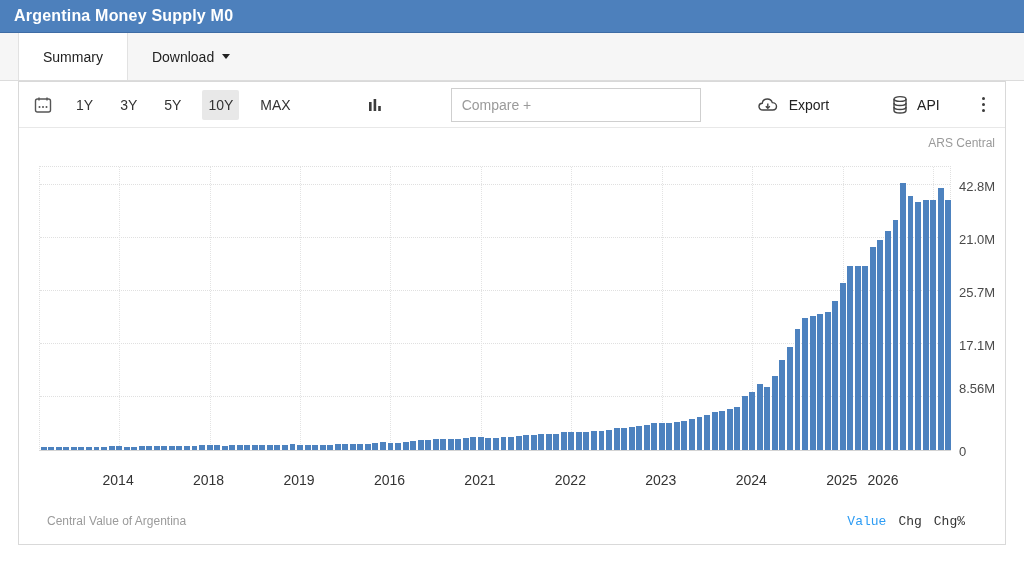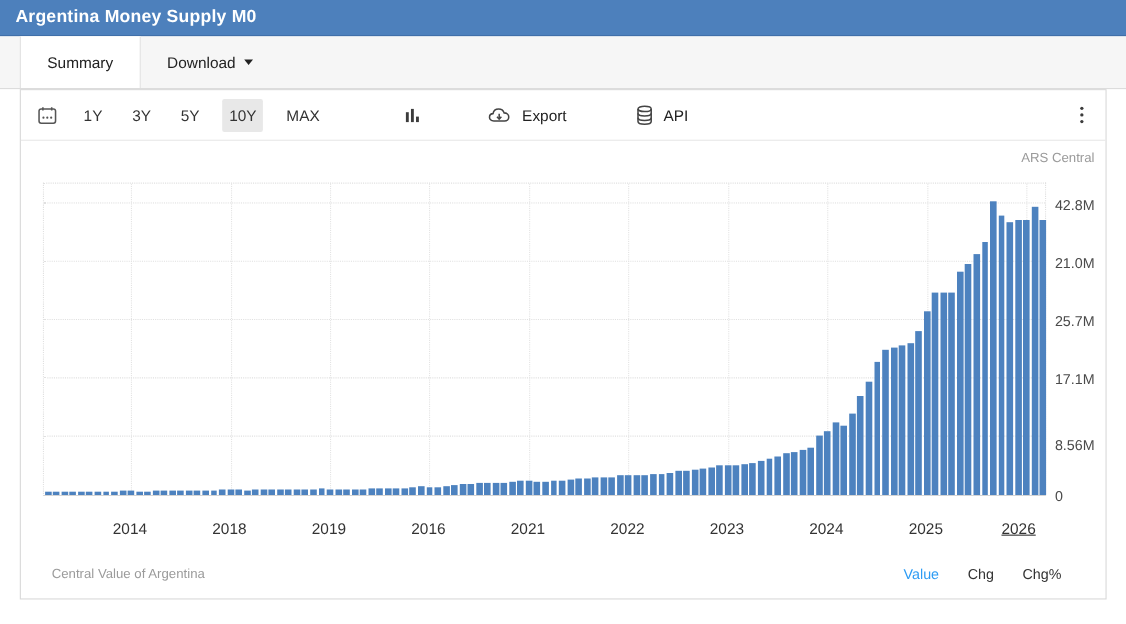--- a/index.html
+++ b/index.html
@@ -42,21 +42,21 @@
   .hgrid { position:absolute; left:0; width:100%; height:0; border-top:1px dotted #e0e0e0; }
   .vgrid { position:absolute; top:0; height:100%; width:0; border-left:1px dotted #e3e3e3; }
   .bar { position:absolute; bottom:0; background:#4d82bf; }
   .ylabels { position:absolute; left:940px; top:38px; width:48px; height:285px; }
   .ytick { position:absolute; left:0; transform:translateY(50%); bottom:0; font-size:13px; color:#4a4a4a; white-space:nowrap; }
   .xtick { position:absolute; top:344px; transform:translateX(-50%); font-size:14px; color:#333; }
 
   
   .chart-foot { position:absolute; left:0; right:0; bottom:14px; height:18px; display:flex; align-items:center; padding:0 40px 0 28px; }
   .source { font-size:12px; color:#9b9b9b; }
-  .modes { margin-left:auto; display:flex; gap:26px; }
+  .modes { margin-left:auto; display:flex; gap:12px;font-family:Liberation Mono, monospace; }
   .mode { font-size:13px; color:#333; cursor:pointer; }
   .mode.active { color:#2d9cf4; }
 
   svg { display:block; }
 </style>
 </head>
 <body>
 
 <div class="page">
 
@@ -94,20 +94,21 @@
       <div class="range-btn">MAX</div>
 
       <div class="tb-icon charttype">
         <svg width="16" height="16" viewBox="0 0 16 16">
           <rect x="2" y="5" width="2.6" height="9" fill="#3c3c3c"></rect>
           <rect x="6.6" y="2" width="2.6" height="12" fill="#3c3c3c"></rect>
           <rect x="11.2" y="9" width="2.6" height="5" fill="#3c3c3c"></rect>
         </svg>
       </div>
 
+      <input class="compare" type="text" placeholder="Compare +" style="">
 
       <div class="tb-action act-export">
         <span>
           <svg width="24" height="18" viewBox="0 0 24 18">
             <path d="M6 14 C3.2 14 2 12.2 2 10.5 C2 8.7 3.4 7.4 5.2 7.3 C5.6 4.8 7.7 3 10.3 3 C12.6 3 14.6 4.4 15.3 6.6 C17.6 6.6 19.5 8.2 19.5 10.3 C19.5 12.4 17.9 14 15.7 14 Z" fill="none" stroke="#444" stroke-width="1.4"></path>
             <line x1="10.8" y1="7.5" x2="10.8" y2="12" stroke="#444" stroke-width="1.4"></line>
             <path d="M8.8 10.2 L10.8 12.3 L12.8 10.2" fill="none" stroke="#444" stroke-width="1.4"></path>
           </svg>
         </span>
         <span>Export</span>
@@ -267,37 +268,37 @@
           <div class="bar" title="2025-09: 43.1M" style="left: 860.04px; width: 5.93719px; height: 267.033px; background: rgb(77, 130, 191);"></div>
           <div class="bar" title="2025-10: 41M" style="left: 867.577px; width: 5.93719px; height: 254.022px; background: rgb(77, 130, 191);"></div>
           <div class="bar" title="2025-11: 40.1M" style="left: 875.114px; width: 5.93719px; height: 248.446px; background: rgb(77, 130, 191);"></div>
           <div class="bar" title="2025-12: 40.4M" style="left: 882.651px; width: 5.93719px; height: 250.304px; background: rgb(77, 130, 191);"></div>
           <div class="bar" title="2026-01: 40.4M" style="left: 890.188px; width: 5.93719px; height: 250.304px; background: rgb(77, 130, 191);"></div>
           <div class="bar" title="2026-02: 42.3M" style="left: 897.726px; width: 5.93719px; height: 262.076px; background: rgb(77, 130, 191);"></div>
           <div class="bar" title="2026-03: 40.4M" style="left: 905.263px; width: 5.93719px; height: 250.304px; background: rgb(77, 130, 191);"></div>
         </div>
       <div class="ylabels" id="ylabels">
           <div class="ytick" style="bottom: 0px;">0</div>
-          <div class="ytick" style="bottom: 46px;">8.56M</div>
+          <div class="ytick" style="bottom: 63px;">8.56M</div>
           <div class="ytick" style="bottom: 105.946px;">17.1M</div>
           <div class="ytick" style="bottom: 159.228px;">25.7M</div>
           <div class="ytick" style="bottom: 211.891px;">21.0M</div>
           <div class="ytick" style="bottom: 265.174px;">42.8M</div>
         </div>
       <div id="xlabels">
           <div class="xtick" style="left: 99.1405px;">2014</div>
           <div class="xtick" style="left: 189.587px;">2018</div>
           <div class="xtick" style="left: 280.033px;">2019</div>
           <div class="xtick" style="left: 370.479px;">2016</div>
           <div class="xtick" style="left: 460.926px;">2021</div>
           <div class="xtick" style="left: 551.372px;">2022</div>
           <div class="xtick" style="left: 641.818px;">2023</div>
           <div class="xtick" style="left: 732.264px;">2024</div>
           <div class="xtick" style="left: 822.711px;">2025</div>
-          <div class="xtick" style="left: 907px; text-decoration: underline;">2026</div>
+          <div class="xtick" style="left: 864px;">2026</div>
         </div>
 
       <div class="chart-foot">
         <span class="source">Central Value of Argentina</span>
         <div class="modes">
           <span class="mode active">Value</span>
           <span class="mode">Chg</span>
           <span class="mode">Chg%</span>
         </div>
       </div>

